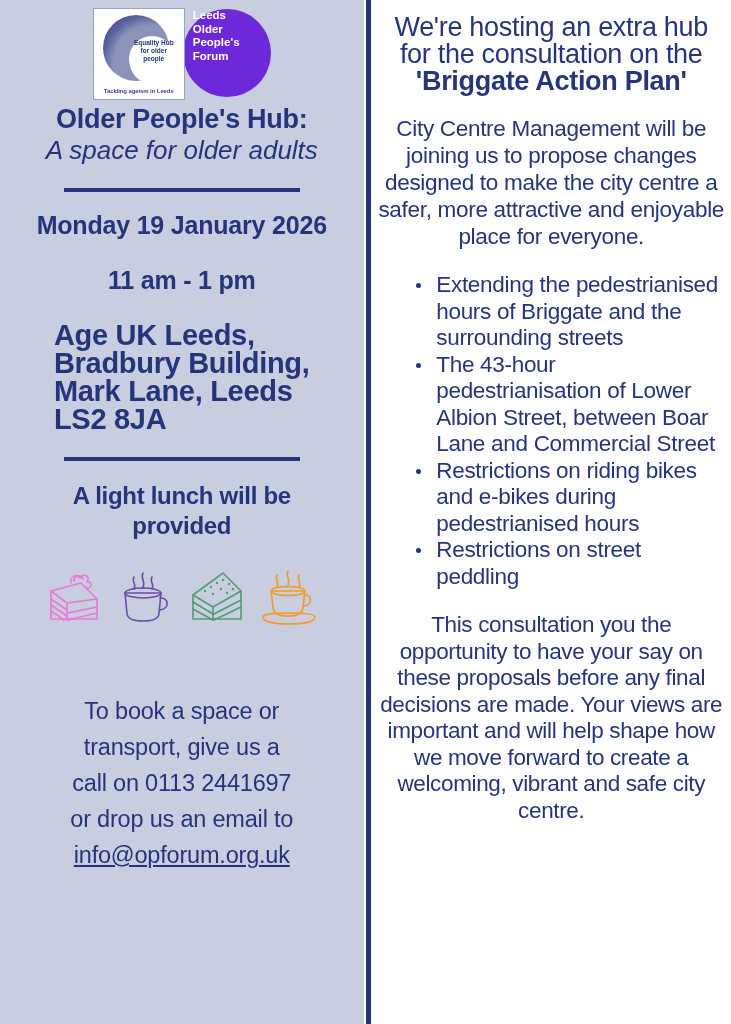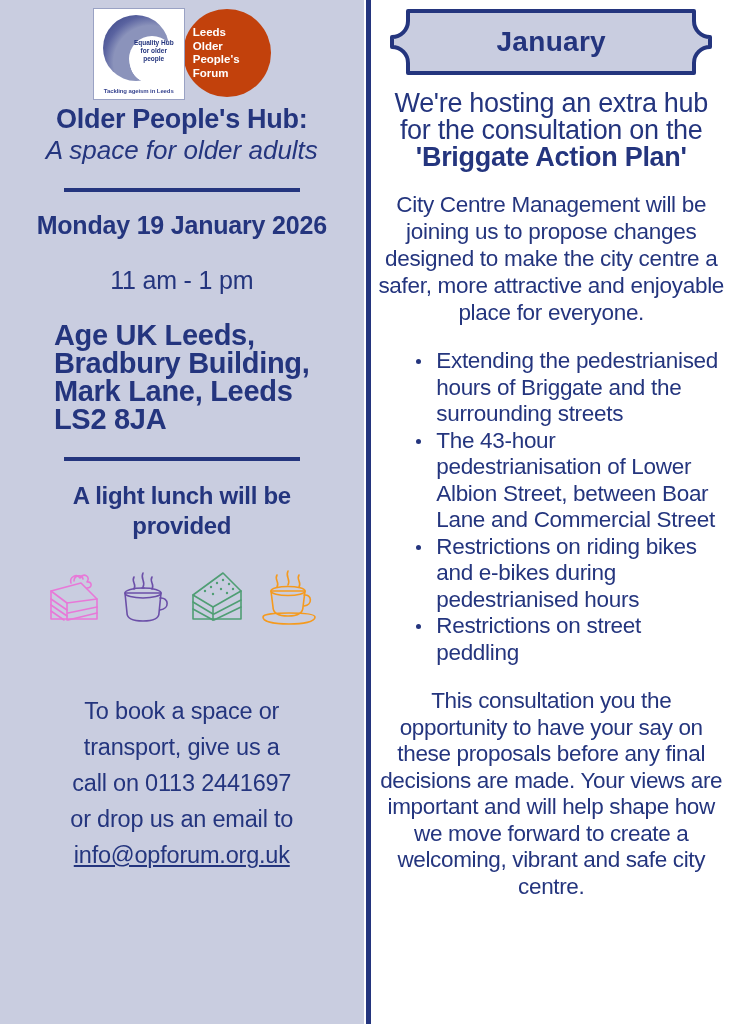--- a/index.html
+++ b/index.html
@@ -105,25 +105,24 @@
     text-align: center;
     font-size: 6px;
     font-weight: bold;
     color: #3a4791;
     letter-spacing: -0.1px;
   }
   .lopf-circle {
     width: 88px;
     height: 88px;
     border-radius: 50%;
-    background: #c2410c;
+    background: #6d28d9;
     margin-left: -2px;
     margin-top: 1px;
     display: flex;
-    align-items: center;
     justify-content: flex-start;
     box-sizing: border-box;
     padding-left: 10px;
   }
   .lopf-text {
     color: #ffffff;
     font-size: 11.5px;
     line-height: 13.5px;
     font-weight: bold;
     white-space: pre-line;
@@ -153,21 +152,21 @@
     margin: 22px 0 18px 0;
   }
   .l-date {
     font-size: 25px;
     font-weight: bold;
     line-height: 31px;
     letter-spacing: -0.2px;
   }
   .l-time {
     font-size: 25px;
-    font-weight: normal;
+    font-weight: bold;
     line-height: 30px;
     text-align: center;
     margin-top: 24px;
     letter-spacing: -0.2px;
   }
   .l-address {
     font-size: 29px;
     font-weight: bold;
     line-height: 28px;
     text-align: left;
@@ -391,26 +390,20 @@
 call on 0113 2441697
 or drop us an email to
 </span><a class="l-email" href="#" style="color:#24357e;">info@opforum.org.uk</a>
     </div>
   </div>
 
   <div class="col-divider"></div>
 
   <div class="right-col">
 
-    <div class="banner-wrap">
-      <svg class="banner-svg" width="330" height="68" viewBox="0 0 330 68">
-        <path d="M22 3 L308 3 L308 13 A16 16 0 0 0 324 29 L324 39 A16 16 0 0 0 308 55 L308 65 L22 65 L22 55 A16 16 0 0 0 6 39 L6 29 A16 16 0 0 0 22 13 Z" fill="#c9cde0" stroke="#24357e" stroke-width="4" stroke-linejoin="round"></path>
-      </svg>
-      <div class="banner-label">January</div>
-    </div>
 
     <div class="r-intro">
       <div>We're hosting an extra hub</div>
       <div>for the consultation on the</div>
       <div style="font-weight:bold;">'Briggate Action Plan'</div>
     </div>
 
     <div class="r-para">City Centre Management will be joining us to propose changes designed to make the city centre a safer, more attractive and enjoyable place for everyone.</div>
 
     <ul class="r-list">

